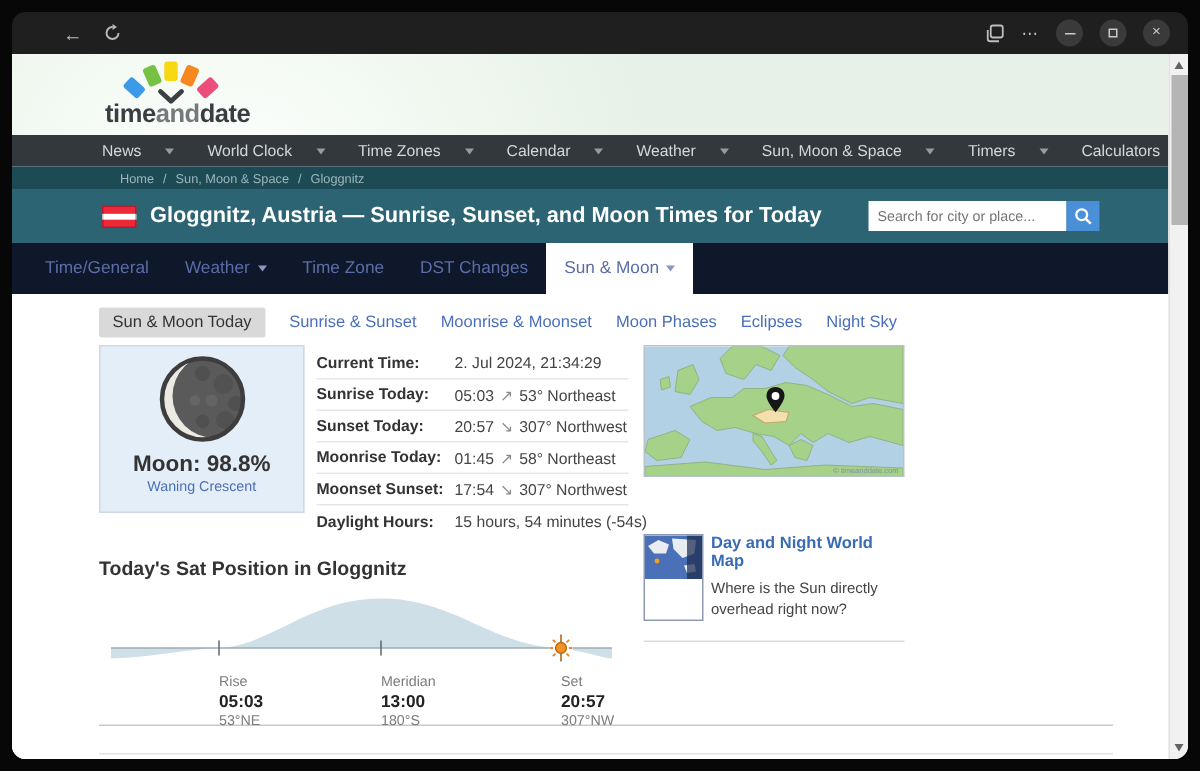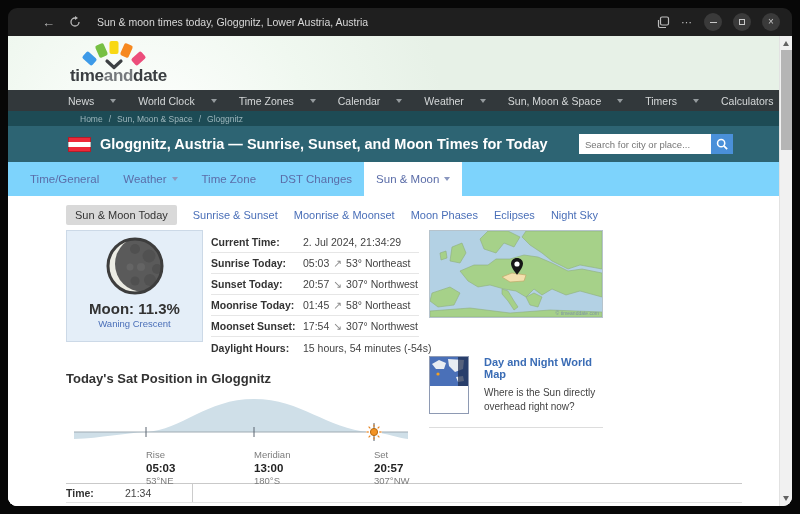--- a/index.html
+++ b/index.html
@@ -39,41 +39,41 @@
 
 .crumbband{height:15px;background:#1d4b55;display:flex;align-items:center;gap:6px;padding-left:72px;font-size:8.5px;color:#9db6bc}
 
 .headband{height:36px;background:#2d6473;display:flex;align-items:center;padding:0 46px 0 60px}
 .flag{width:23px;height:15px;background:linear-gradient(#ed2939 33%,#ffffff 33%,#ffffff 66%,#ed2939 66%);border:1px solid rgba(0,0,0,.25);flex:none}
 .headband h1{font-size:14.5px;color:#fff;font-weight:bold;margin-left:9px;white-space:nowrap}
 .search{margin-left:auto;display:flex;flex:none}
 .search input{width:132px;height:20px;border:none;outline:none;font-size:9.5px;padding:0 6px;color:#444;font-family:"Liberation Sans",sans-serif}
 .search button{width:22px;height:20px;background:#4a90d9;border:none;display:flex;align-items:center;justify-content:center}
 
-.tabband{height:34px;background:#7dd3fc;display:flex;padding-left:10px;font-size:11.5px;color:#5b6da8;white-space:nowrap}
+.tabband{height:34px;background:#0f172a;display:flex;padding-left:10px;font-size:11.5px;color:#5b6da8;white-space:nowrap}
 .tab{display:flex;align-items:center;gap:5px;padding:0 12px;height:34px}
 .tab .chev{border-top-color:#8a97bf}
 .tab.active{background:#fff}
 
 .content{background:#fff;padding-left:58px;position:relative}
 .subtabs{padding-top:9px;display:flex;align-items:center;gap:16px;font-size:11px;color:#4a6fb8;white-space:nowrap}
 .pill{background:#d9d9d9;color:#333;padding:4px 9px;border-radius:2px}
 .mainrow{display:flex;margin-top:5px}
 .moonpanel{width:137px;height:112px;background:#e4eef8;border:1px solid #ccd9e7;text-align:center;padding-top:5px}
 .moonpct{font-size:15px;font-weight:bold;color:#333;margin-top:0}
 .moonphase{font-size:9.5px;color:#4a6fb8;margin-top:1px}
 .smtable{width:208px;margin-left:8px;font-size:10.5px;margin-top:2px}
 .smrow{display:flex;align-items:center;height:21px;border-bottom:1px solid #e6e6e6}
 .smrow:last-child{border-bottom:none}
 .smlabel{width:92px;font-weight:bold;color:#333;flex:none}
 .smval{color:#444;white-space:nowrap}
 .arr{color:#8a8a8a;margin:0 4px}
 .rightcol{position:absolute;left:421px;top:34px;width:174px}
 .mapbox{width:174px;height:88px;border:1px solid #b6c3cc;line-height:0}
-.dnrow{margin-top:38px;display:flex;gap:15px}
+.dnrow{margin-top:38px;display:flex;gap:5px}
 .dnthumb{flex:none;line-height:0;border:1px solid #8e9ab3}
 .dntitle{font-size:11px;font-weight:bold;color:#3a6cb5}
 .dntext{font-size:10px;color:#444;margin-top:6px;line-height:1.4;width:118px}
 .dndivider{margin-top:13px;border-top:1px solid #ddd;width:174px}
 .sunheading{margin-top:13px;font-size:13px;font-weight:bold;color:#333}
 .graphwrap{margin-top:6px;margin-left:8px;width:334px;line-height:0}
 .sunlabels{position:relative;height:34px;margin-left:8px;width:334px;font-size:9.5px;color:#7c7c7c}
 .slb{position:absolute;top:3px;line-height:1.25}
 .slb .t{font-size:11.5px;font-weight:bold;color:#222}
 .slb-0{left:72px}.slb-1{left:180px}.slb-2{left:300px}
@@ -91,21 +91,20 @@
 <div class="window">
 
   <div class="titlebar">
     <span class="tb-back">←</span>
     <span class="tb-reload">
       <svg width="12" height="12" viewBox="0 0 12 12">
           <path d="M10,6 A4,4 0 1 1 6,2" fill="none" stroke="#b9b9b9" stroke-width="1.3"></path>
           <path d="M6,0 L9,2 L6,4 Z" fill="#b9b9b9"></path>
         </svg>
     </span>
-    <span class="tb-title">Sun &amp; moon times today, Gloggnitz, Lower Austria, Austria</span>
     <div class="tb-right">
       <span class="tb-tabs">
         <svg width="13" height="13" viewBox="0 0 13 13">
             <rect x="3.5" y="1" width="8" height="8" rx="1.5" fill="none" stroke="#bdbdbd" stroke-width="1.2"></rect>
             <path d="M1.5,4 v6 a1.5,1.5 0 0 0 1.5,1.5 h6" fill="none" stroke="#bdbdbd" stroke-width="1.2"></path>
           </svg>
       </span>
       <span class="tb-dots">⋯</span>
       <span class="tb-btn">
           <span class="tb-min-glyph"></span>
@@ -248,21 +247,21 @@
                 <circle cx="30" cy="13" r="5" fill="#505050"></circle>
                 <circle cx="44" cy="20" r="6.5" fill="#515151"></circle>
                 <circle cx="52" cy="33" r="5" fill="#505050"></circle>
                 <circle cx="36" cy="31" r="4" fill="#646464"></circle>
                 <circle cx="45" cy="44" r="6" fill="#515151"></circle>
                 <circle cx="30" cy="45" r="4.5" fill="#505050"></circle>
                 <circle cx="25" cy="31" r="3.5" fill="#656565"></circle>
               </g>
               <circle cx="30" cy="30" r="27" fill="none" stroke="#3d3d3d" stroke-width="3"></circle>
             </svg>
-            <div class="moonpct">Moon: 11.3%</div>
+            <div class="moonpct">Moon: 98.8%</div>
             <div class="moonphase">Waning Crescent</div>
           </div>
 
           <div class="smtable">
             <div class="smrow">
                 <span class="smlabel">Current Time:</span>
                 <span class="smval">2. Jul 2024, 21:34:29</span>
               </div>
             <div class="smrow">
                 <span class="smlabel">Sunrise Today:</span>
@@ -359,24 +358,20 @@
             <div>180°S</div>
           </div>
           <div class="slb slb-2">
             <div>Set</div>
             <div class="t">20:57</div>
             <div>307°NW</div>
           </div>
         </div>
 
         <div class="footrow">
-          <span class="fcell1">
-            <span class="fl">Time:</span>
-            <span class="fv">21:34</span>
-          </span>
         </div>
         <div class="footrow2"></div>
 
       </div>
     </div>
 
     <div class="scrollbar">
       <span class="sb-up"></span>
       <span class="sb-thumb"></span>
       <span class="sb-down"></span>

